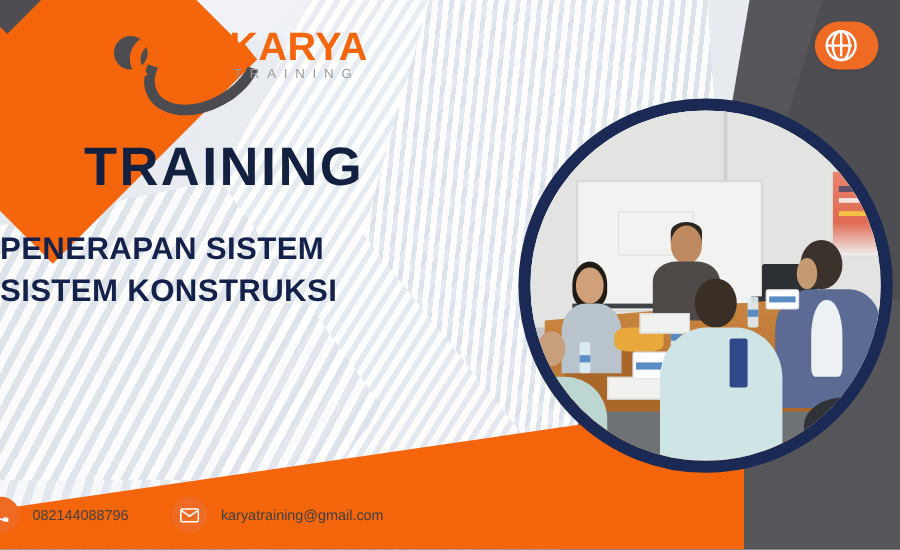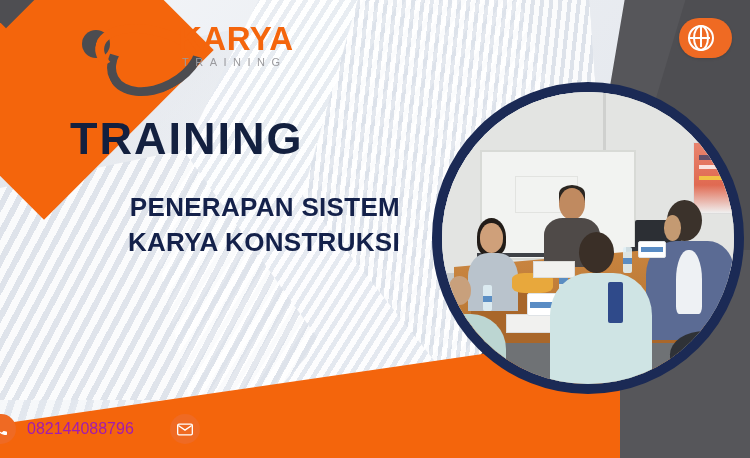--- a/index.html
+++ b/index.html
@@ -78,21 +78,21 @@
   }
 
   
   .footer-band{
     position:absolute;left:0;bottom:0;width:470px;height:58px;
     background:repeating-linear-gradient(108deg, rgba(246,248,250,.97) 0 8px, rgba(226,231,238,.92) 8px 15px);
     clip-path:polygon(0% 0%, 100% 0%, 74% 100%, 0% 100%);
   }
 
   
-  .logo{position:absolute;left:78px;top:14px;width:200px;height:64px;}
+  .logo{position:absolute;left:91px;top:14px;width:200px;height:64px;}
   .logo-dot{
     position:absolute;left:4px;top:16px;width:28px;height:28px;border-radius:50%;
     background:#4c4c50;
   }
   .logo-swoosh-gray{
     position:absolute;left:26px;top:6px;width:86px;height:54px;
     border:9px solid #4c4c50;border-radius:50%;
     border-right-color:transparent;border-top-color:transparent;
     transform:rotate(-28deg);
   }
@@ -140,21 +140,21 @@
   .site-text{color:#fff;font-size:16px;font-weight:500;white-space:nowrap;}
 
   
   .title{
     position:absolute;left:70px;top:113px;
     font-size:45px;font-weight:bold;color:#13203f;
     letter-spacing:2px;
   }
   .subtitle{
     position:absolute;left:0px;top:190px;width:400px;
-    text-align:right;color:#14214a;
+    text-align:left;color:#14214a;
     font-size:26px;font-weight:bold;line-height:1.34;
     letter-spacing:.3px;
   }
   .subtitle div{white-space:nowrap;}
 
   
   .photo-wrap{
     position:absolute;left:432px;top:82px;width:312px;height:312px;
     border-radius:50%;
     border:10px solid #1b2a55;
@@ -234,21 +234,21 @@
   
   .contact-row{
     position:absolute;left:-14px;bottom:14px;
     display:flex;align-items:center;gap:11px;
   }
   .ic{
     width:30px;height:30px;border-radius:50%;background:#ef6a23;
     display:flex;align-items:center;justify-content:center;flex:0 0 auto;
   }
   .ic svg{display:block;}
-  .ctext{font-size:16px;color:#a21caf;white-space:nowrap;}
+  .ctext{font-size:12px;color:#404040;white-space:nowrap;}
   .gap{width:14px;}
 </style>
 </head>
 <body>
 
 <div class="poster">
 
   <div class="bg-base"></div>
   <div class="bg-soft-left"></div>
   <div class="bg-building"></div>
@@ -274,21 +274,21 @@
 
   <div class="site-pill">
     <span class="globe">
       <span class="globe-e1"></span>
     </span>
   </div>
 
   <div class="title">TRAINING</div>
   <div class="subtitle">
     <div>PENERAPAN SISTEM</div>
-    <div>KARYA KONSTRUKSI</div>
+    <div>SISTEM KONSTRUKSI</div>
   </div>
 
   <div class="photo-wrap">
     <div class="photo">
       <div class="p-wall"></div>
       <div class="p-wall-seam"></div>
       <div class="p-whiteboard">
         <div class="p-wb-inner"></div>
       </div>
       <div class="p-wb-bar"></div>
@@ -344,15 +344,16 @@
       </svg>
     </span>
     <span class="ctext">082144088796</span>
     <span class="gap"></span>
     <span class="ic">
       <svg width="16" height="13" viewBox="0 0 24 18">
         <rect x="1" y="1" width="22" height="16" rx="2" fill="none" stroke="#fff" stroke-width="2"></rect>
         <path d="M2 3l10 7 10-7" fill="none" stroke="#fff" stroke-width="2"></path>
       </svg>
     </span>
+    <span class="ctext">karyatraining@gmail.com</span>
   </div>
 
 </div>
 
 </body></html>

